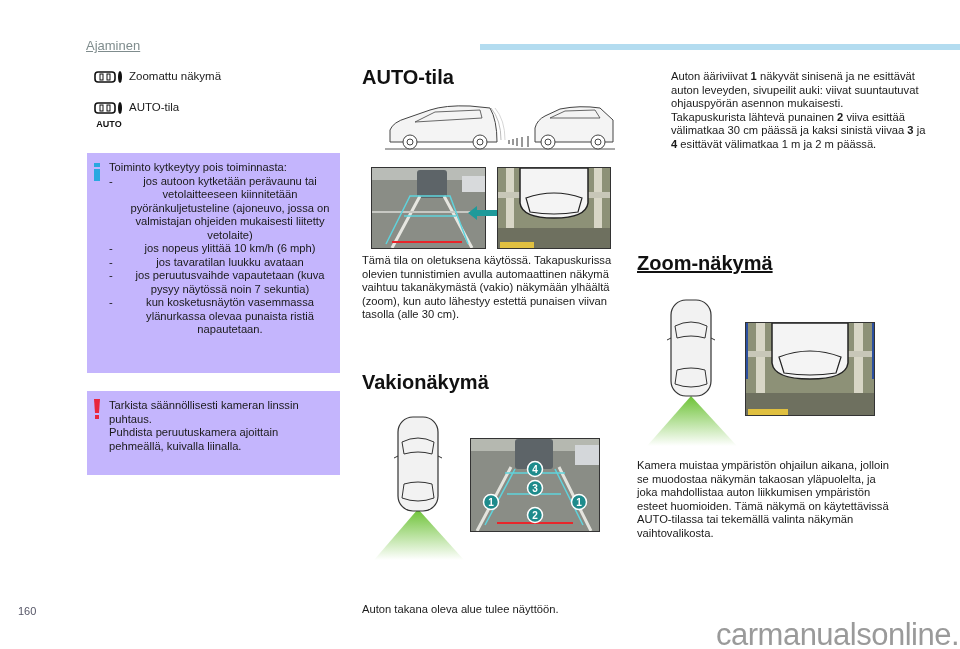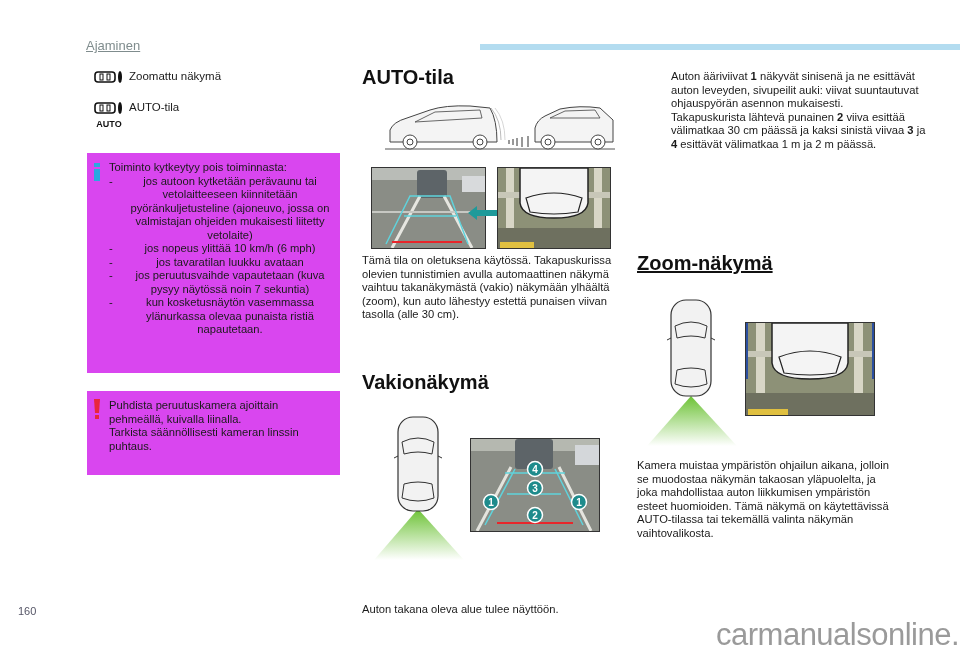--- a/index.html
+++ b/index.html
@@ -5,21 +5,21 @@
   html, body { margin:0; padding:0; }
   body { width:960px; height:649px; background:#ffffff; position:relative; overflow:hidden;
          font-family:"Liberation Sans", sans-serif; color:#1a1a1a; }
   .abs { position:absolute; }
   .section-label { left:86px; top:38px; font-size:13px; color:#7f8c8d;text-decoration:underline; }
   .header-bar { left:480px; top:44px; width:480px; height:6px; background:#b3dcf0; }
   .mode-row { left:94px; display:flex; align-items:flex-start; }
   .mode-icon { width:34px; }
   .mode-label { font-size:11.5px; margin-left:1px; }
   .auto-tag { font-size:9px; font-weight:bold; color:#111; display:block; text-align:center; width:30px; margin-top:0; }
-  .box { background:#d946ef; font-size:11.2px; line-height:13.5px; }
+  .box { background:#c4b5fd; font-size:11.2px; line-height:13.5px; }
   .box-info { left:87px; top:153px; width:253px; height:220px; }
   .box-warn { left:87px; top:391px; width:253px; height:84px; }
   .box .marker { position:absolute; left:6px; top:10px; }
   .box .content { position:absolute; left:22px; top:8px; width:225px; }
   .box ul { list-style:none; margin:0; padding:0; }
   .box li { position:relative; padding-left:17px;text-align:center; }
   .box li::before { content:"-"; position:absolute; left:0; }
   h2.sect { margin:0; font-weight:bold; font-size:20px; color:#111; position:absolute; }
   .body-text { font-size:11.2px; line-height:13.5px; position:absolute; }
   .cam { position:absolute; border:1px solid #333; overflow:hidden; }
@@ -76,22 +76,22 @@
 </div>
 
 <div class="abs box box-warn">
   <div class="marker" style="top:8px;">
     <svg width="8" height="22" viewBox="0 0 8 22">
         <polygon points="1,0 7,0 6,14 2,14" fill="#e8263c"></polygon>
         <rect x="2" y="16" width="4" height="4" fill="#e8263c"></rect>
       </svg>
   </div>
   <div class="content">
+    <div>Tarkista säännöllisesti kameran linssin puhtaus.</div>
     <div>Puhdista peruutuskamera ajoittain pehmeällä, kuivalla liinalla.</div>
-    <div>Tarkista säännöllisesti kameran linssin puhtaus.</div>
   </div>
 </div>
 
 <h2 class="sect" style="left:362px; top:66px;">AUTO-tila</h2>
 
 <div class="abs" style="left:385px; top:100px; width:230px; height:52px;">
   <svg width="230" height="52" viewBox="0 0 230 52">
     <line x1="0" y1="49" x2="230" y2="49" stroke="#555" stroke-width="1"></line>
     <path d="M5,42 L5,30 Q8,22 22,18 L45,10 Q60,5 85,6 L105,8 Q112,20 112,42 Z" fill="#f4f4f4" stroke="#444" stroke-width="1"></path>
     <path d="M30,22 L50,12 L95,10 L97,18 Z" fill="none" stroke="#444" stroke-width="0.8"></path>

